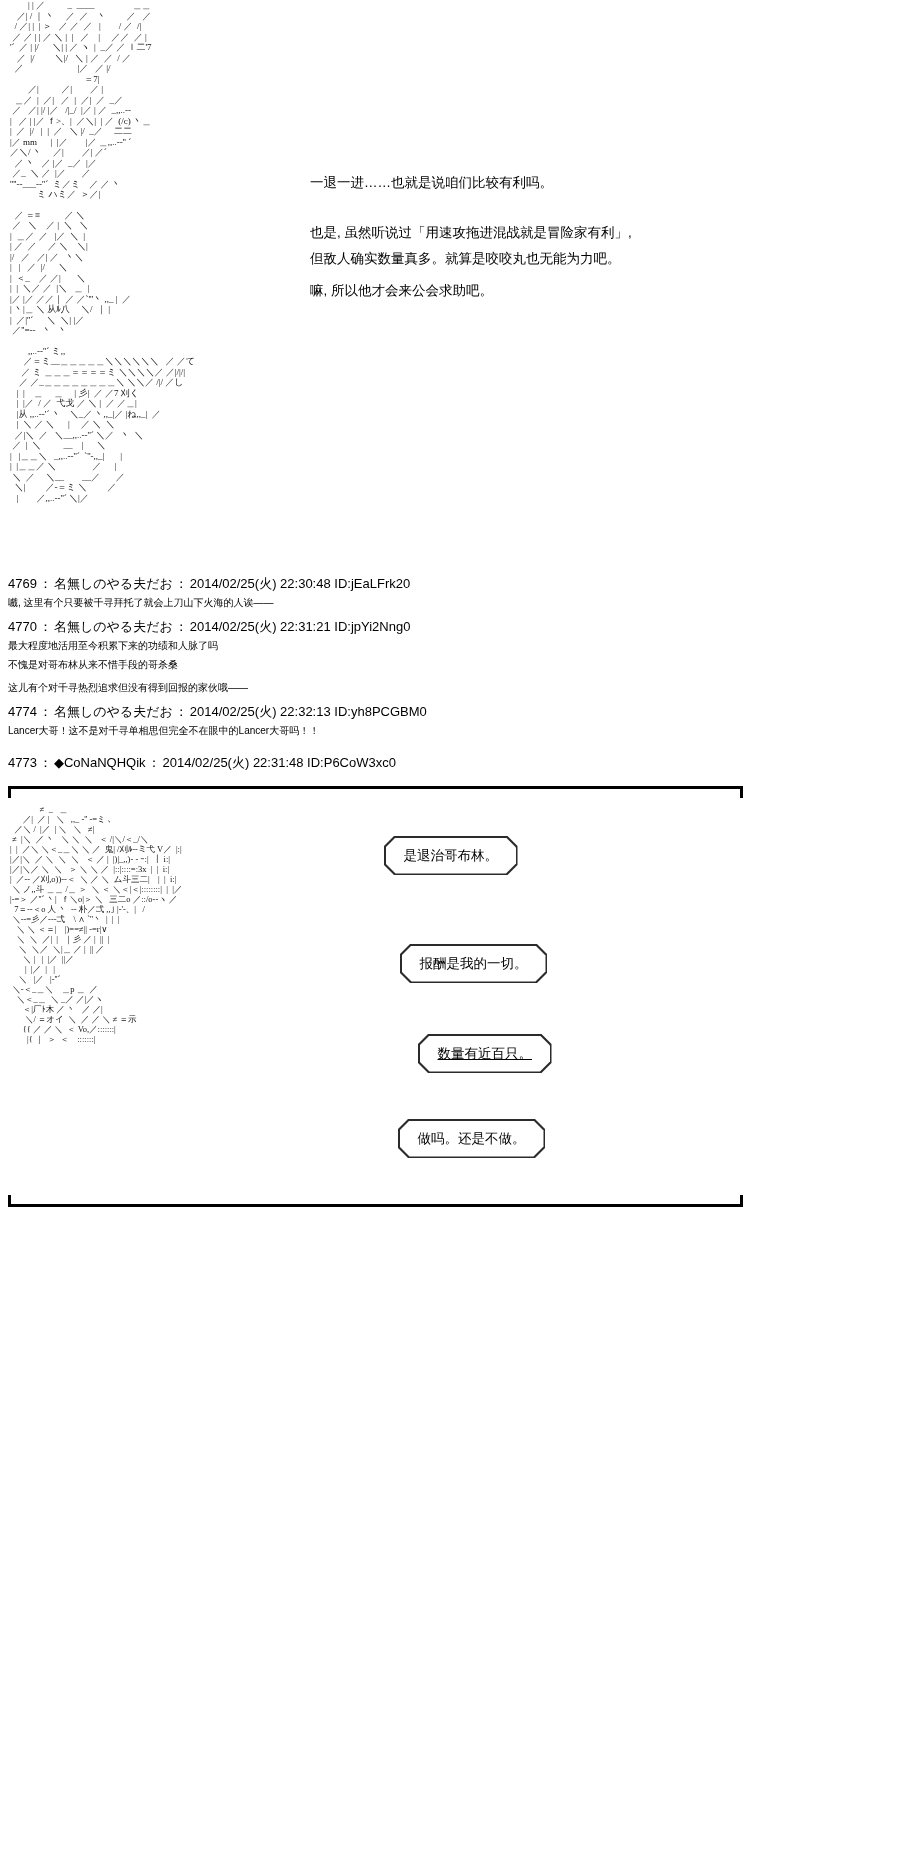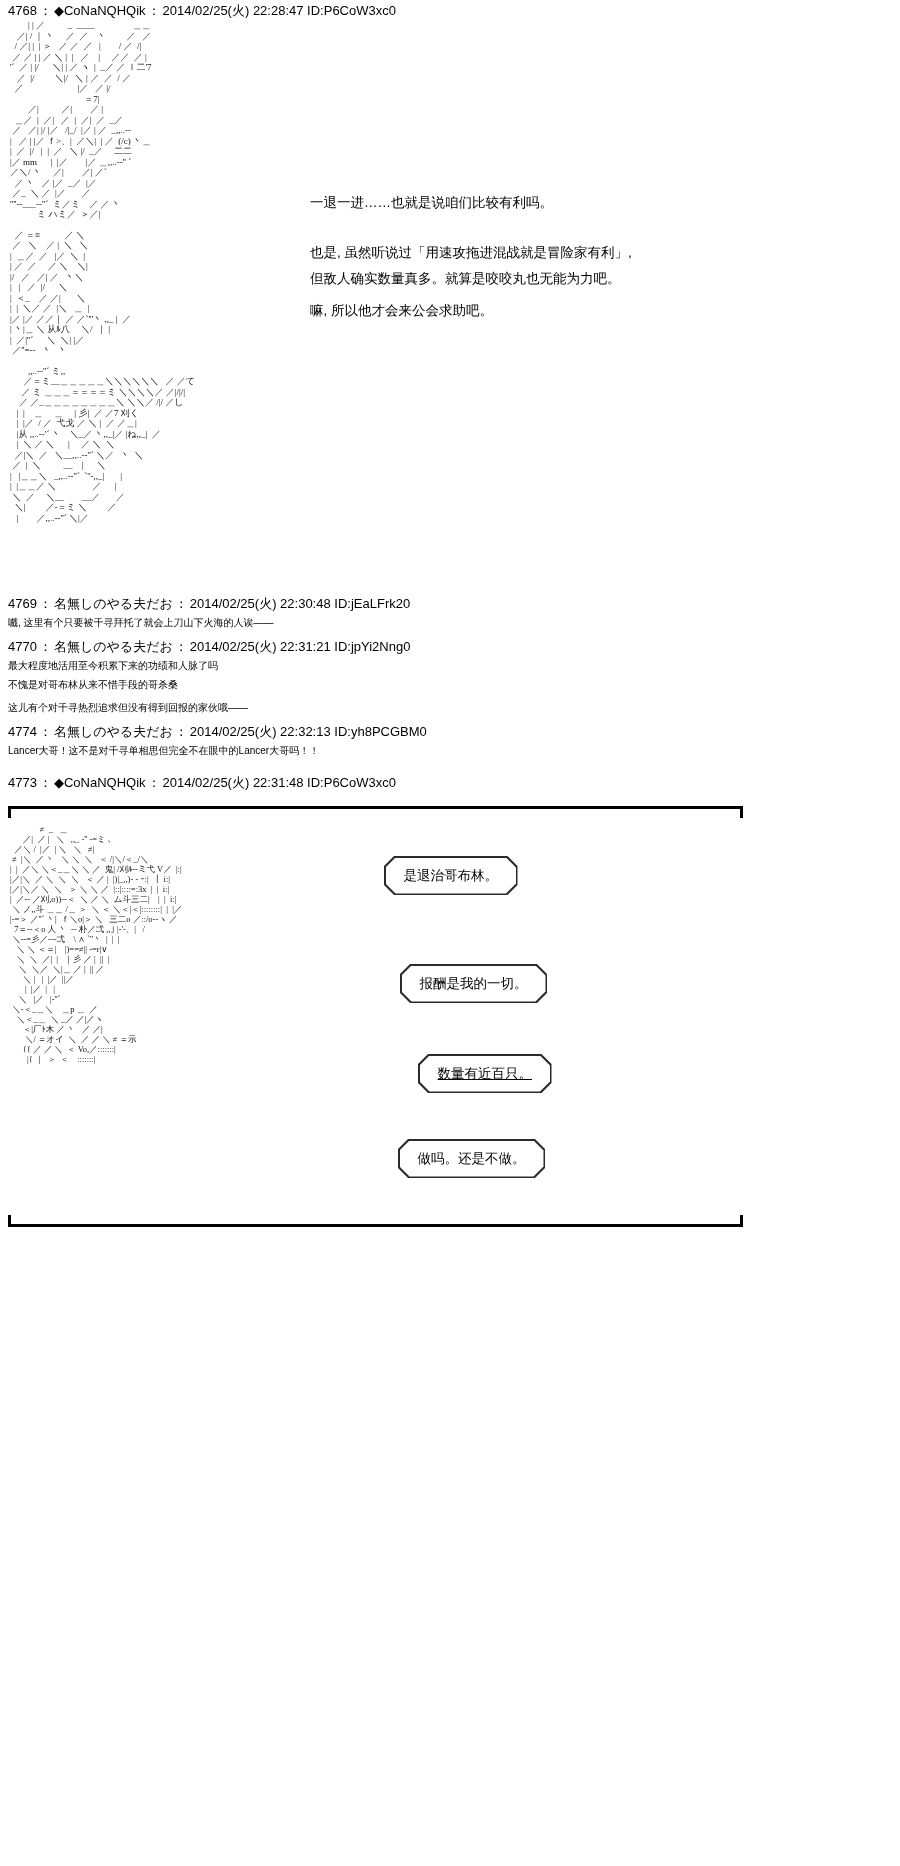--- a/index.html
+++ b/index.html
@@ -105,23 +105,20 @@
     text-align: center;
     white-space: nowrap;
   }
   .spacer { height: 10px; }
 </style>
 </head>
 <body>
 
 <div class="page">
 
-  <div class="post-head">
-    <span>4768</span><span class="sep">：</span><span>◆</span><span>CoNaNQHQik</span><span class="sep">：</span><span>2014/02/25(火) 22:28:47</span>&nbsp;<span>ID:P6CoW3xc0</span>
-  </div>
 
   <div class="aa">        | | ／          _  ____                 ＿＿
    ／| / ｜ 丶     ／  ／    丶         ／   ／
   / ／| |  | ＞   ／ ／  ／   |        / ／  /|
  ／ ／ | | ／ ＼ |  |   ／    |     ／／  ／ |
 '´  ／ | |/      ＼| | ／ ヽ  |  _／ ／ ｌ二'7
    ／  |/         ＼|/   ＼ | ／  ／  / ／
   ／                        |／   ／ |/
                                  ＝7|
         ／|          ／|        ／ |

